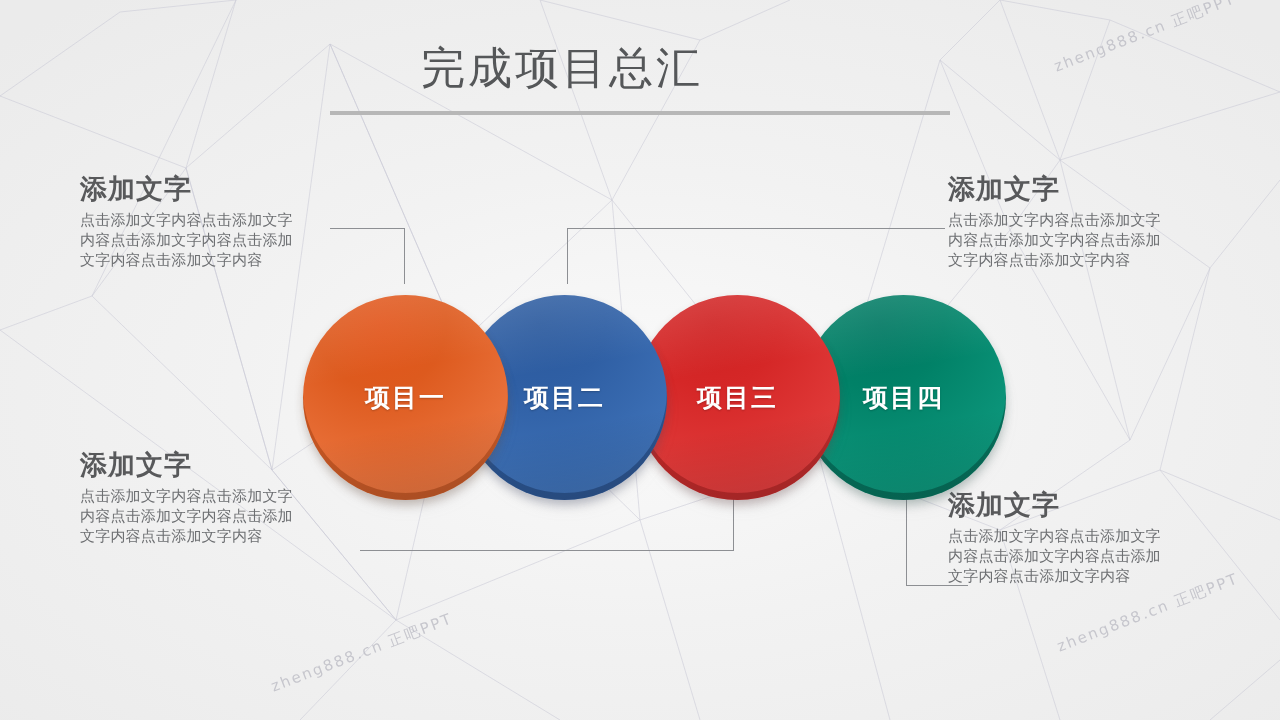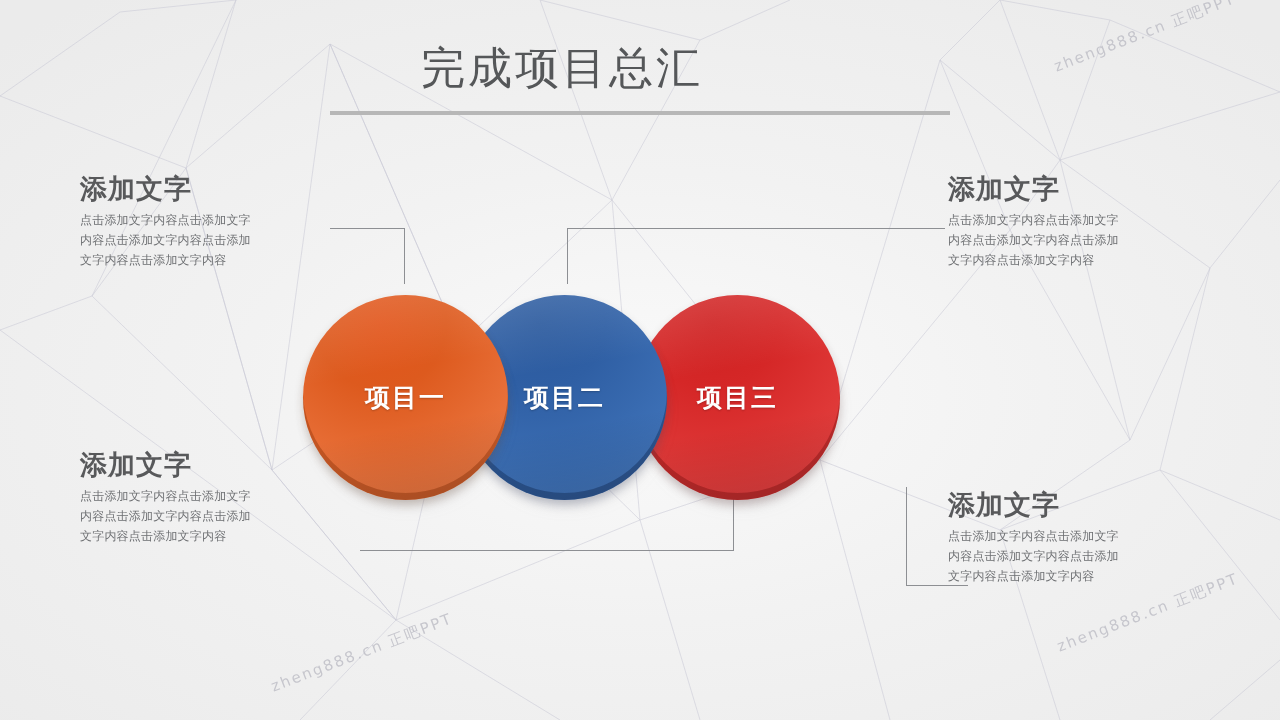--- a/index.html
+++ b/index.html
@@ -104,21 +104,21 @@
   .txt-block { position: absolute; width: 300px; }
   .txt-head {
     font-size: 27px;
     font-weight: bold;
     color: #58595b;
     line-height: 34px;
     letter-spacing: 1px;
     margin-bottom: 4px;
   }
   .txt-body {
-    font-size: 12px;
+    font-size: 15px;
     line-height: 20px;
     color: #6d6f72;
     letter-spacing: 0.2px;
   }
 
   #block-tl { left: 80px;  top: 172px; }
   #block-bl { left: 80px;  top: 448px; }
   #block-tr { left: 948px; top: 172px; }
   #block-br { left: 948px; top: 488px; }
 
@@ -322,16 +322,22 @@
       </div>
     </div>
 
     <div class="circle-wrap" id="circle-2">
       <div class="circle-shadow"></div>
       <div class="circle-body">
         <span class="circle-label">项目二</span>
       </div>
     </div>
 
+    <div class="circle-wrap" id="circle-4">
+      <div class="circle-shadow"></div>
+      <div class="circle-body">
+        <span class="circle-label">项目四</span>
+      </div>
+    </div>
 
   </div>
 
 </div>
 
 </body></html>

